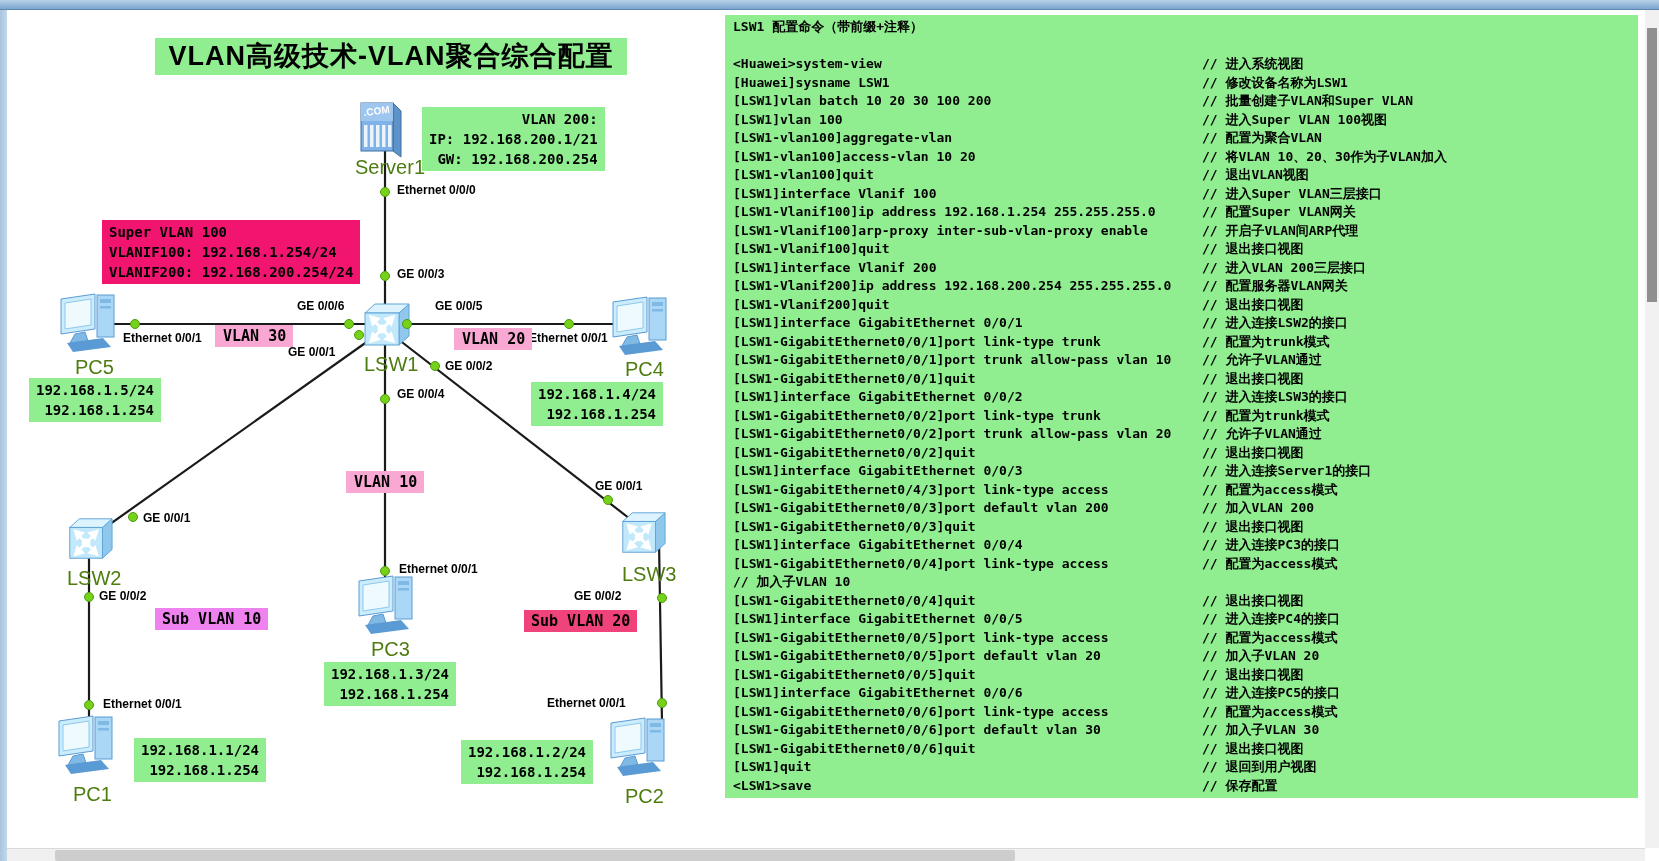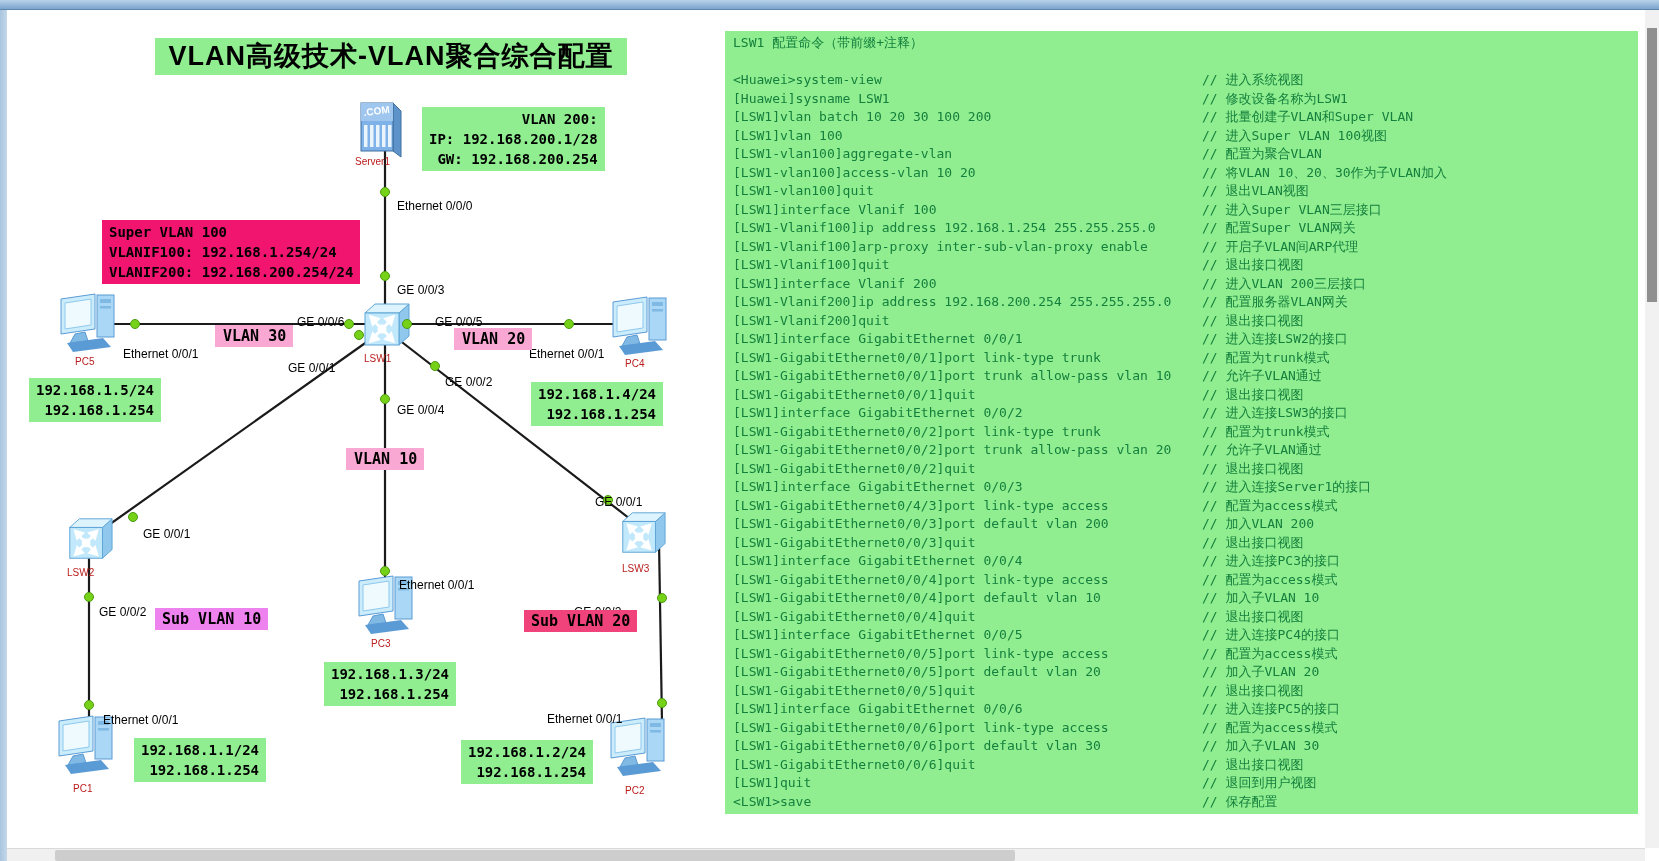--- a/index.html
+++ b/index.html
@@ -20,28 +20,28 @@
           font-size:14px; line-height:20px; padding:2px 7px; white-space:pre; }
   .tag  { font-family:"DejaVu Sans Mono","Liberation Mono",monospace; font-weight:bold;
           font-size:15px; line-height:22px; padding:0 7px; white-space:pre; position:absolute; }
   .pink   { background:#F1156F; }
   .violet { background:#EE82EE;margin-left:44px; }
   .rose   { background:#F0437B; }
   .yellow { background:#f9a8d4;padding-left:8px; }
 
   .dot { position:absolute; width:10px; height:10px; border-radius:50%;
          background:#76D219; border:1px solid #4c9a0f; }
-  .plabel { position:absolute; font-size:12px; font-weight:normal; color:#000; white-space:nowrap;margin-top:16px; }
-  .devlabel { position:absolute; font-size:10px; color:#b91c1c; white-space:nowrap; }
+  .plabel { position:absolute; font-size:12px; font-weight:bold; color:#000; white-space:nowrap; }
+  .devlabel { position:absolute; font-size:20px; color:#4d7c0f; white-space:nowrap; }
   .dev { position:absolute; }
 
-  .cfg { position:absolute; left:718px; top:20px; width:913px; height:783px;
-         background:#90EE90; padding:3px 8px; color:#15803d;
+  .cfg { position:absolute; left:718px; top:4px; width:913px; height:783px;
+         background:#90EE90; padding:3px 8px; color:#000000;
          font-family:"DejaVu Sans Mono","Liberation Mono",monospace;
-         font-weight:normal; font-size:13px; line-height:18.5px; }
+         font-weight:bold; font-size:13px; line-height:18.5px; }
   .cfg .hdr { white-space:pre; }
   .cfg .blank { height:18.5px; }
   .cfg .row { display:flex; }
   .cfg .cmd { white-space:pre; min-width:469px; }
   .cfg .cmt { white-space:pre; }
 
   .hscroll { position:absolute; left:7px; bottom:0; width:1638px; height:13px;
              background:#f0f0f0; border-top:1px solid #d9d9d9; }
   .hthumb  { position:absolute; left:48px; top:1px; width:960px; height:11px;
              background:#cdcdcd; border-radius:2px; }
@@ -78,21 +78,21 @@
       <g fill="#eaf4fc">
         <rect x="7" y="26" width="3.5" height="22"></rect>
             <rect x="13" y="26" width="3.5" height="22"></rect>
         <rect x="19" y="26" width="3.5" height="22"></rect>
             <rect x="25" y="26" width="3.5" height="22"></rect>
         <rect x="31" y="26" width="3.5" height="22"></rect>
       </g>
     </svg></span>
   </div>
   <div class="devlabel" style="left:348px;top:145px">Server1</div>
-  <div class="hl note" style="left:415px;top:96px"><span>VLAN 200:</span><br><span>IP: 192.168.200.1/28</span><br><span>GW: 192.168.200.254</span></div>
+  <div class="hl note" style="left:415px;top:96px"><span>VLAN 200:</span><br><span>IP: 192.168.200.1/21</span><br><span>GW: 192.168.200.254</span></div>
 
   <div class="note pink" style="position:absolute;left:95px;top:209px"><span>Super VLAN 100</span><br><span>VLANIF100: 192.168.1.254/24</span><br><span>VLANIF200: 192.168.200.254/24</span></div>
 
   <div class="dev" style="left:352px;top:288px">
     <span><svg width="52" height="52" viewBox="0 0 52 52">
       <polygon points="40,14 50,5 50,37 40,46" fill="#8FC8EC" stroke="#5fa5d6"></polygon>
       <polygon points="6,14 16,5 50,5 40,14" fill="#DDF3FD" stroke="#5fa5d6"></polygon>
       <rect x="6" y="14" width="34" height="32" fill="#C2E9FB" stroke="#5fa5d6"></rect>
       <g stroke="#fff" stroke-width="3" fill="#fff">
         <line x1="15" y1="22" x2="31" y2="38"></line>
@@ -237,21 +237,21 @@
   <div class="plabel" style="left:136px;top:500px">GE 0/0/1</div>
   <div class="plabel" style="left:92px;top:578px">GE 0/0/2</div>
   <div class="plabel" style="left:96px;top:686px">Ethernet 0/0/1</div>
   <div class="plabel" style="left:392px;top:551px">Ethernet 0/0/1</div>
   <div class="plabel" style="left:588px;top:468px">GE 0/0/1</div>
   <div class="plabel" style="left:567px;top:578px">GE 0/0/2</div>
   <div class="plabel" style="left:540px;top:685px">Ethernet 0/0/1</div>
 
   <div class="tag yellow" style="left:208px;top:314px">VLAN 30</div>
   <div class="tag yellow" style="left:447px;top:317px">VLAN 20</div>
-  <div class="tag yellow" style="left:339px;top:437px">VLAN 10</div>
+  <div class="tag yellow" style="left:339px;top:460px">VLAN 10</div>
   <div class="tag violet" style="left:104px;top:597px">Sub VLAN 10</div>
   <div class="tag rose" style="left:517px;top:599px">Sub VLAN 20</div>
 
   <div class="hl note" style="left:22px;top:367px"><span>192.168.1.5/24</span><br><span>192.168.1.254</span></div>
   <div class="hl note" style="left:524px;top:371px"><span>192.168.1.4/24</span><br><span>192.168.1.254</span></div>
   <div class="hl note" style="left:317px;top:651px"><span>192.168.1.3/24</span><br><span>192.168.1.254</span></div>
   <div class="hl note" style="left:127px;top:727px"><span>192.168.1.1/24</span><br><span>192.168.1.254</span></div>
   <div class="hl note" style="left:454px;top:729px"><span>192.168.1.2/24</span><br><span>192.168.1.254</span></div>
 
   <div class="cfg">
@@ -363,21 +363,20 @@
       </div>
       <div class="row">
         <span class="cmd">[LSW1]interface GigabitEthernet 0/0/4</span>
         <span class="cmt">// 进入连接PC3的接口</span>
       </div>
       <div class="row">
         <span class="cmd">[LSW1-GigabitEthernet0/0/4]port link-type access</span>
         <span class="cmt">// 配置为access模式</span>
       </div>
       <div class="row">
-        <span class="cmd">[LSW1-GigabitEthernet0/0/4]port default vlan 10</span>
         <span class="cmt">// 加入子VLAN 10</span>
       </div>
       <div class="row">
         <span class="cmd">[LSW1-GigabitEthernet0/0/4]quit</span>
         <span class="cmt">// 退出接口视图</span>
       </div>
       <div class="row">
         <span class="cmd">[LSW1]interface GigabitEthernet 0/0/5</span>
         <span class="cmt">// 进入连接PC4的接口</span>
       </div>

